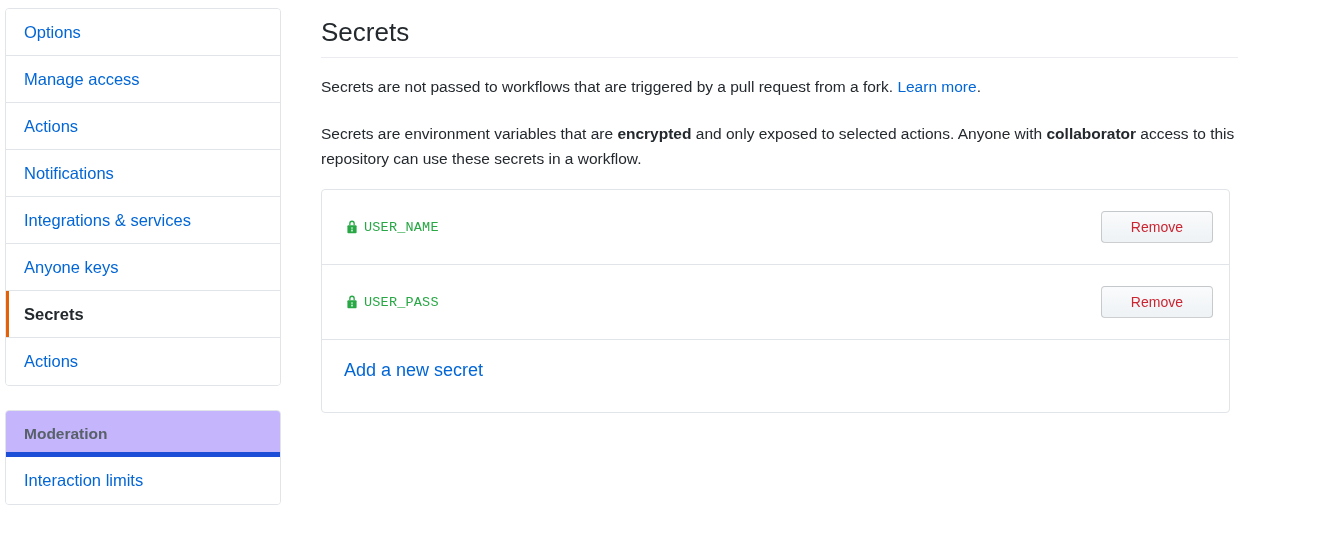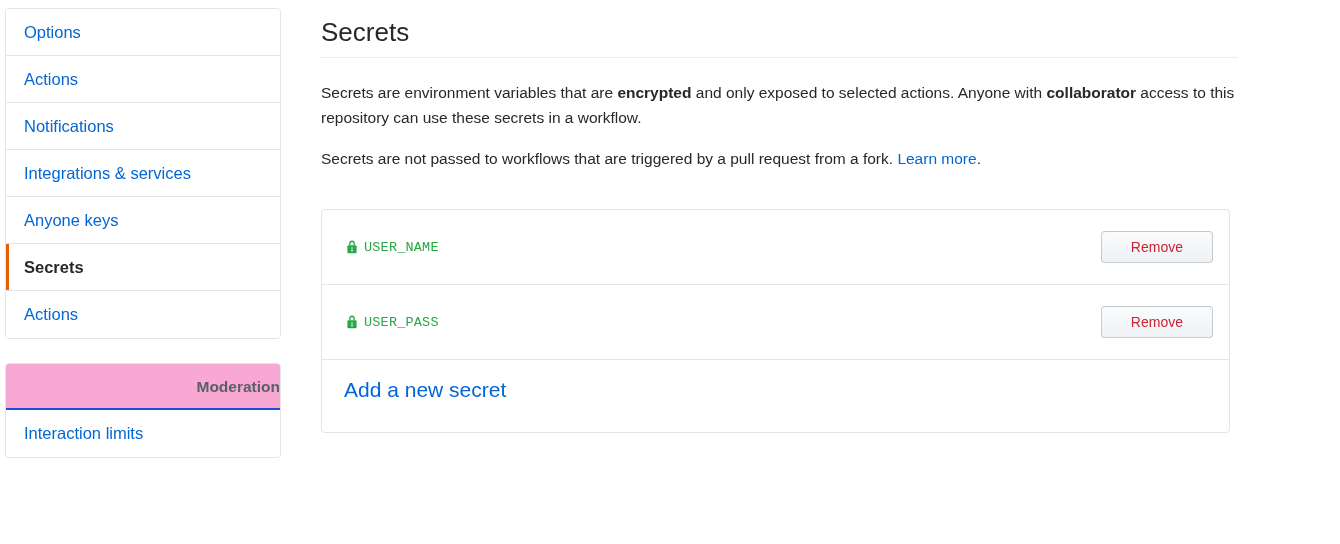--- a/index.html
+++ b/index.html
@@ -67,25 +67,24 @@
     width: 3px;
     background: #e36209;
   }
   .menu-heading {
     display: block;
     padding: 13px 0 13px 18px;
     font-size: 15.5px;
     line-height: 19px;
     font-weight: bold;
     color: #586069;
-    background: #f9a8d4;
-    border-bottom: 2px solid #1d4ed8;
+    background: #c4b5fd;
+    border-bottom: 5px solid #1d4ed8;
     box-sizing: border-box;
     height: 46px;
-    text-align: right;
   }
 
   
   .content {
     position: absolute;
     left: 321px;
     top: 8px;
     width: 917px;
   }
   .page-title {
@@ -108,21 +107,21 @@
   }
   .desc b {
     font-weight: bold;
   }
   .link {
     color: #0366d6;
     text-decoration: none;
   }
 
   .secrets-box {
-    margin-top: 38px;
+    margin-top: 18px;
     border: 1px solid #e1e4e8;
     border-radius: 4px;
     background: #ffffff;
     width: 909px;
     box-sizing: border-box;
   }
   .secret-row {
     display: flex;
     align-items: center;
     justify-content: space-between;
@@ -159,38 +158,41 @@
     border-radius: 4px;
     padding: 5px 29px;
     cursor: pointer;
   }
   .add-row {
     padding: 19px 16px 19px 22px;
     height: 72px;
     box-sizing: border-box;
   }
   .add-link {
-    font-size: 21px;
+    font-size: 18px;
     line-height: 22px;
     color: #0366d6;
     text-decoration: none;
   }
 </style>
 </head>
 <body>
 
 <div class="page">
 
   <div class="sidebar">
 
     <nav class="menu-box">
       <a class="menu-item" href="#">
         <span>Options</span>
       </a>
       <a class="menu-item" href="#">
+        <span>Manage access</span>
+      </a>
+      <a class="menu-item" href="#">
         <span>Actions</span>
       </a>
       <a class="menu-item" href="#">
         <span>Notifications</span>
       </a>
       <a class="menu-item" href="#">
         <span>Integrations &amp; services</span>
       </a>
       <a class="menu-item" href="#">
         <span>Anyone keys</span>
@@ -209,26 +211,26 @@
         <span>Interaction limits</span>
       </a>
     </nav>
 
   </div>
 
   <div class="content">
 
     <h1 class="page-title">Secrets</h1>
 
+    <p class="desc second">
+      <span>Secrets are not passed to workflows that are triggered by a pull request from a fork. </span><a class="link" href="#">Learn more</a><span>.</span>
+    </p>
+
     <p class="desc">
       <span>Secrets are environment variables that are </span><b>encrypted</b><span> and only exposed to selected actions. Anyone with </span><b>collaborator</b><span> access to this repository can use these secrets in a workflow.</span>
-    </p>
-
-    <p class="desc second">
-      <span>Secrets are not passed to workflows that are triggered by a pull request from a fork. </span><a class="link" href="#">Learn more</a><span>.</span>
     </p>
 
     <div class="secrets-box">
 
       <div class="secret-row">
         <div class="secret-left">
           <span class="lock-icon">
             <svg width="16" height="16" viewBox="0 0 16 16" aria-hidden="true">
               <path fill="#28a745" d="M5.2 6.2V4.4a2.8 2.8 0 0 1 5.6 0v1.8h-1.3V4.4a1.5 1.5 0 0 0-3 0v1.8H5.2z"></path>
               <rect x="3.4" y="6.2" width="9.2" height="8.1" rx="1" fill="#28a745"></rect>

